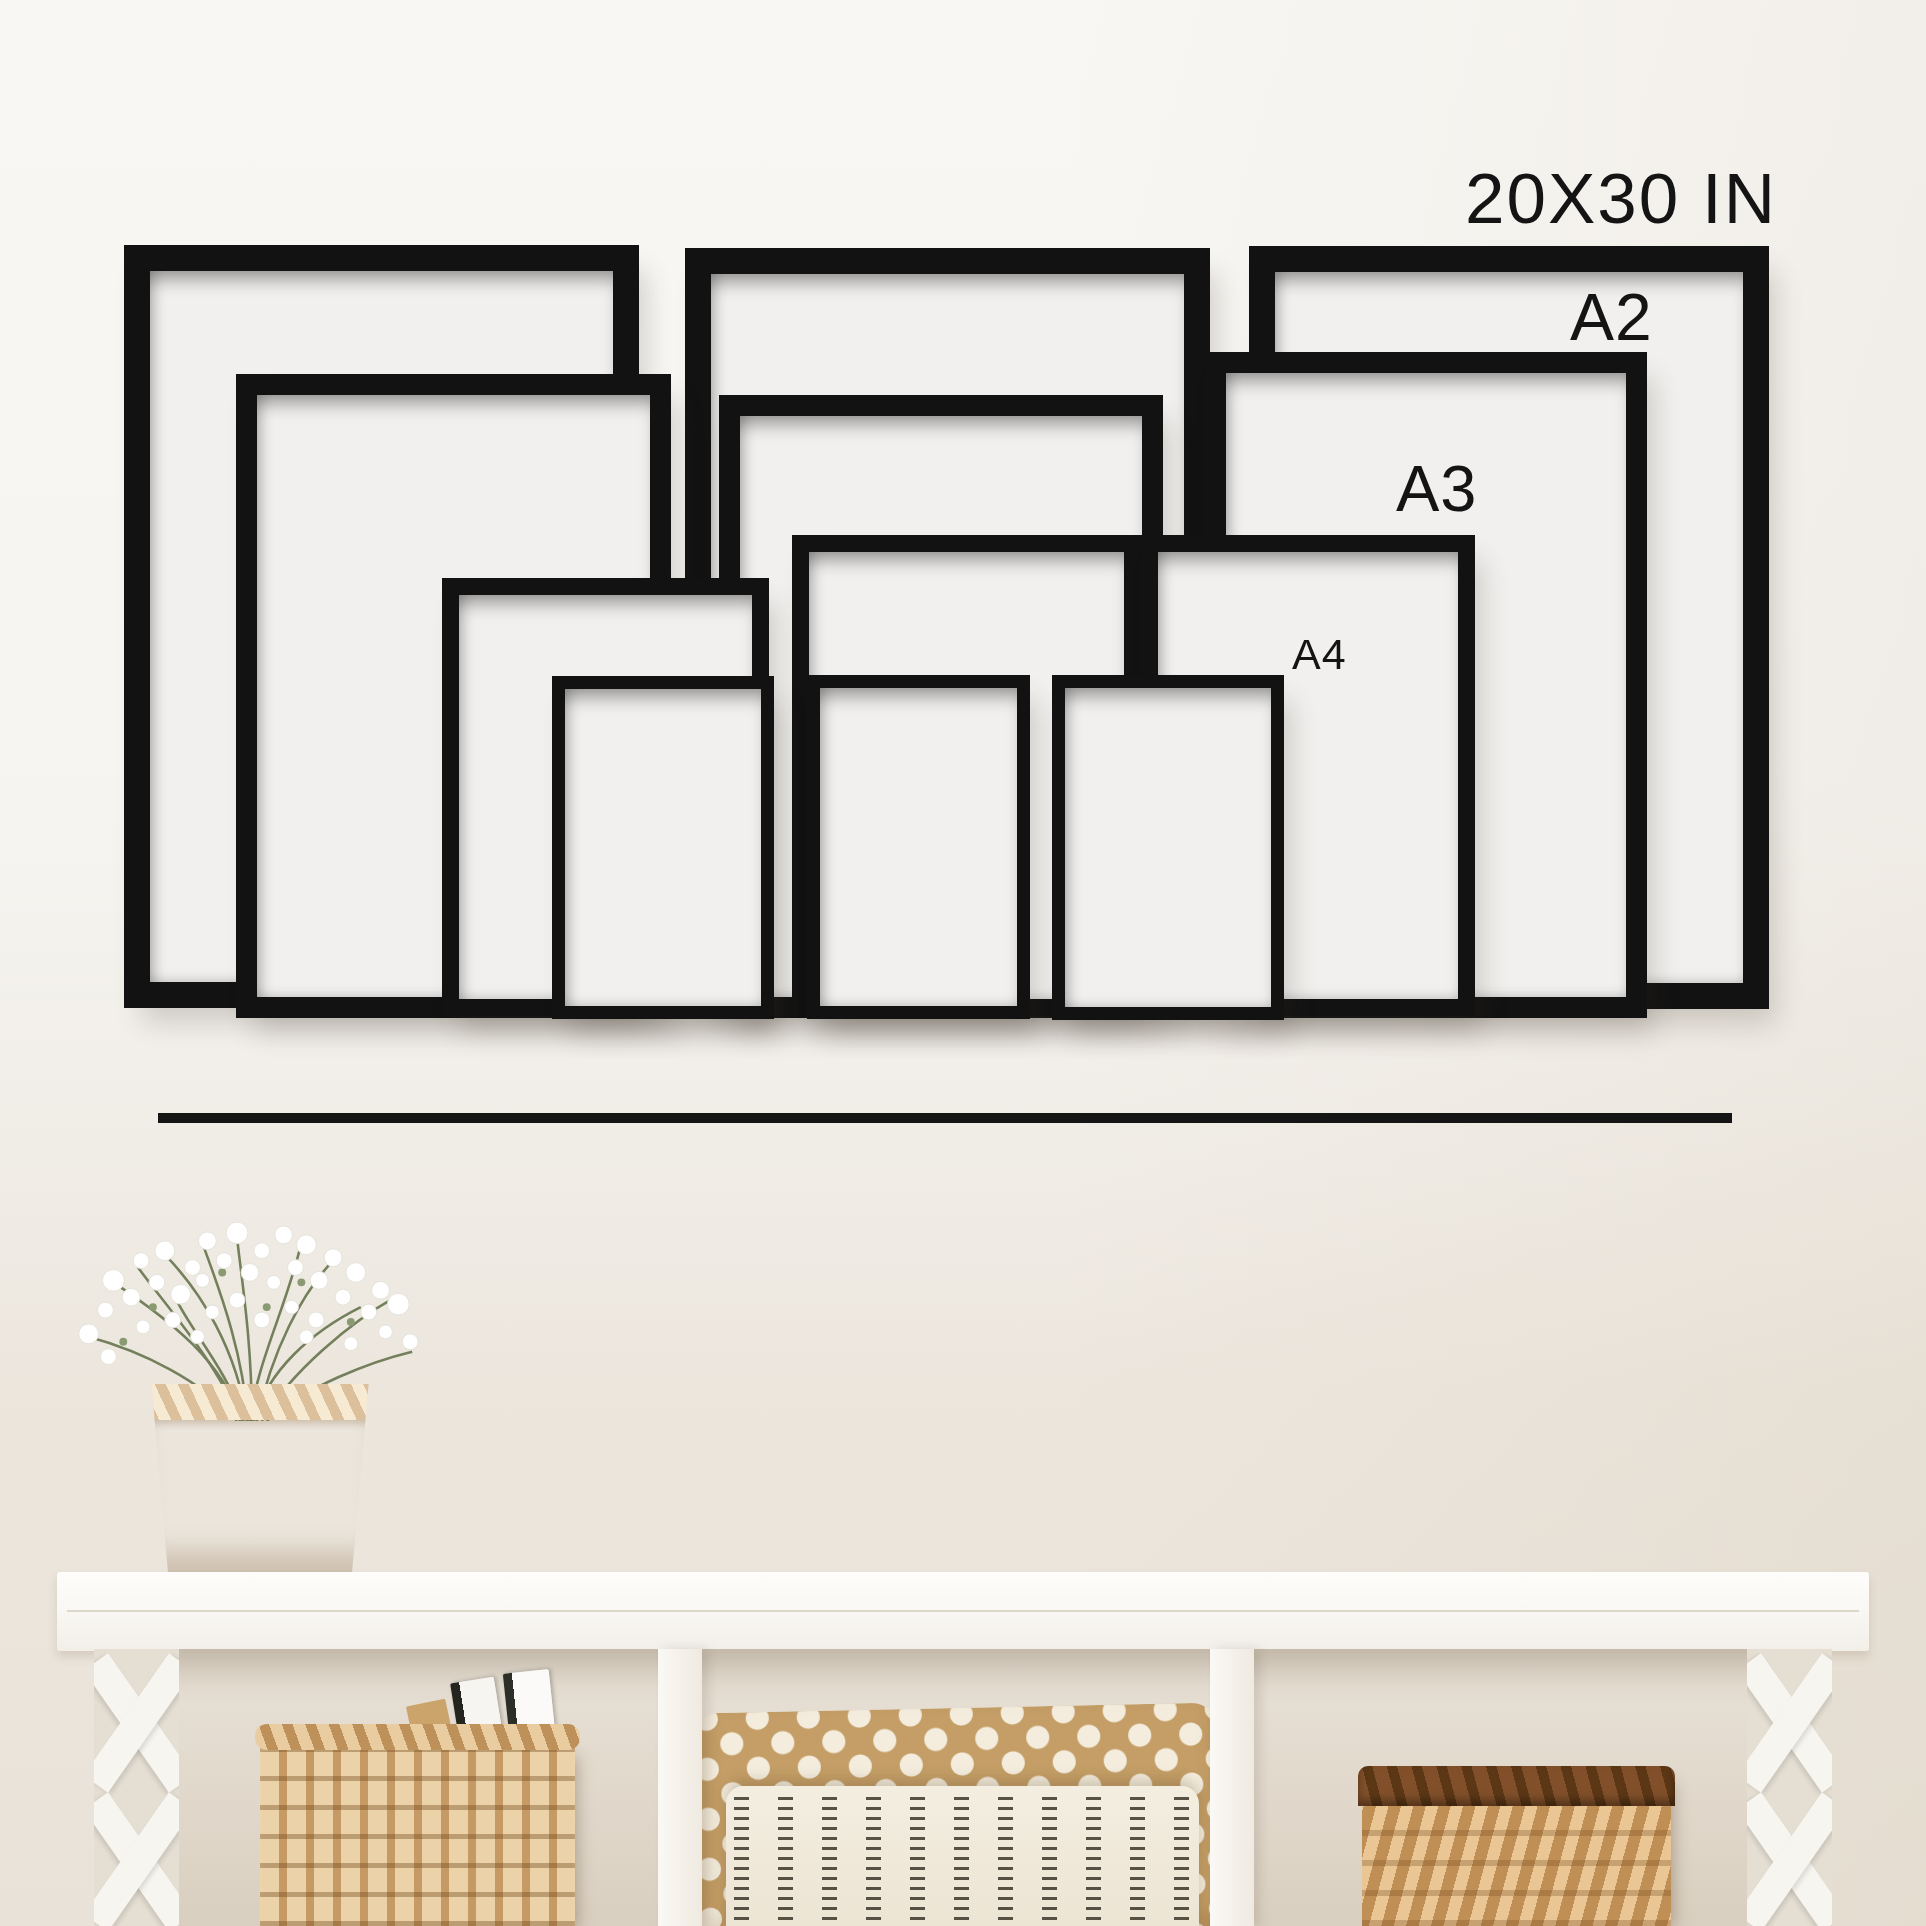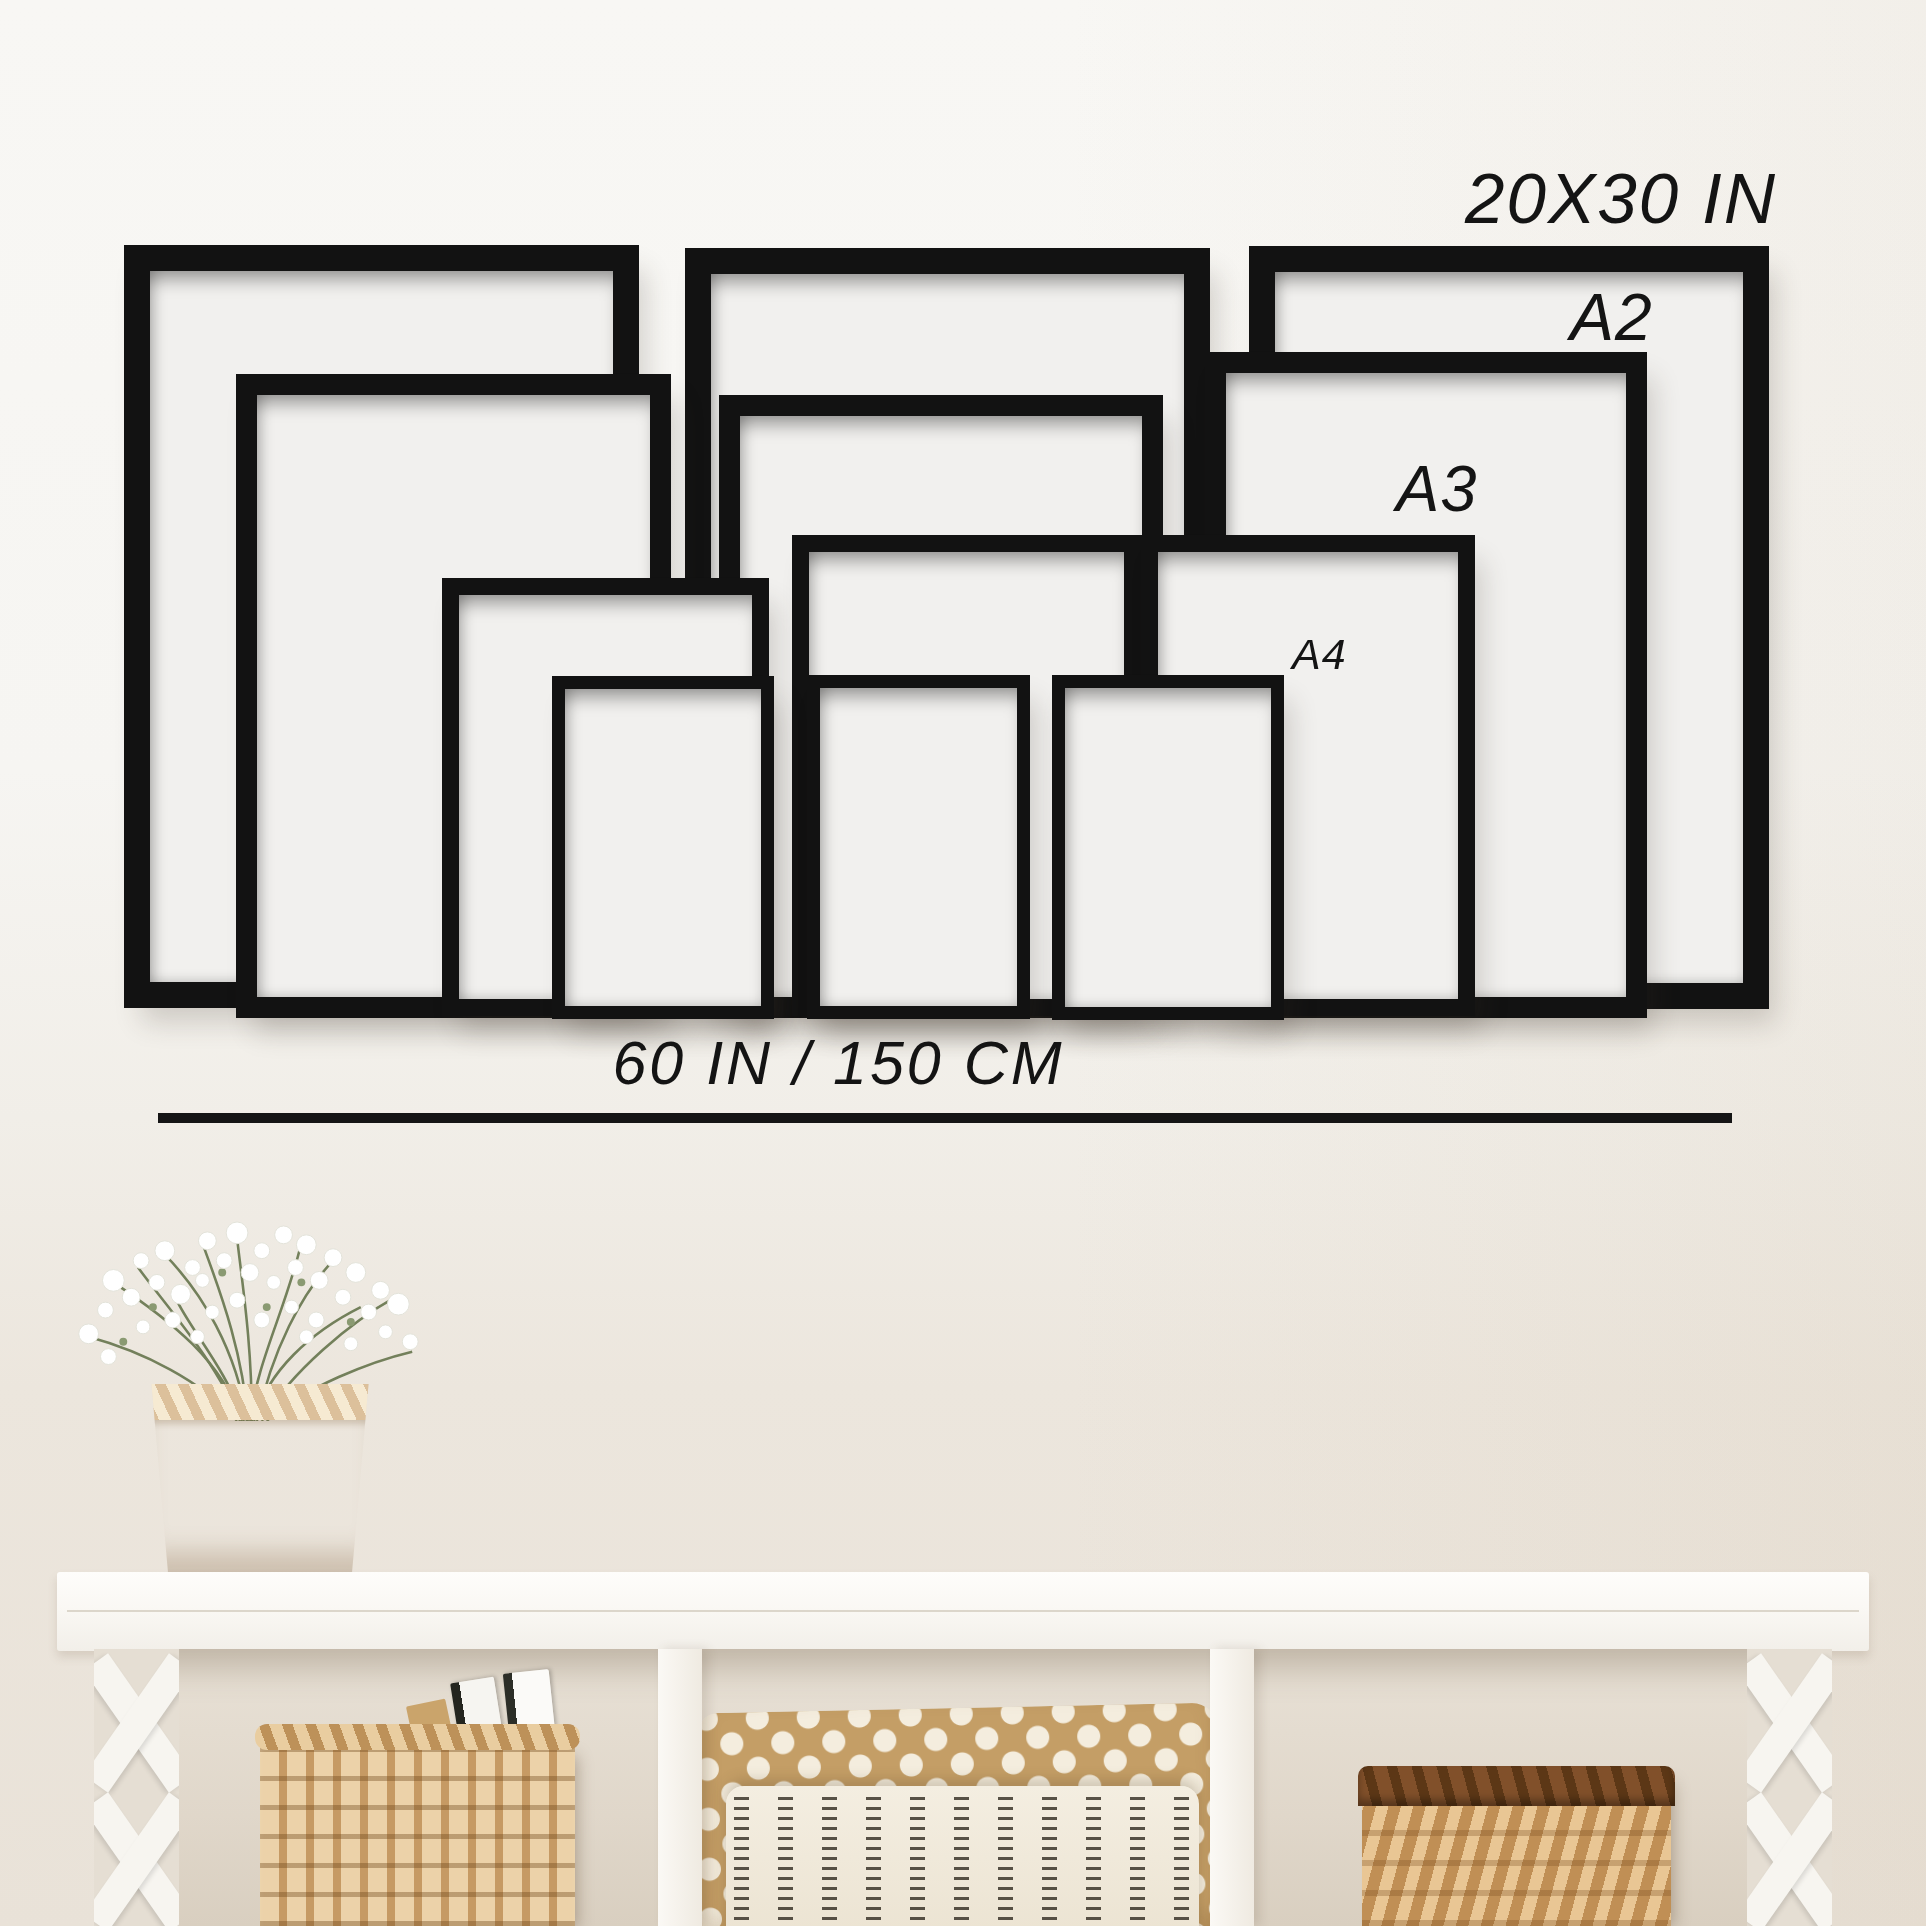--- a/index.html
+++ b/index.html
@@ -16,21 +16,21 @@
     box-shadow:12px 20px 26px -6px rgba(60,50,40,.20),
                inset 0 16px 18px -8px rgba(0,0,0,.38),
                inset 12px 0 14px -8px rgba(0,0,0,.22),
                inset 0 -10px 12px -8px rgba(0,0,0,.16);
   }
   .f-xl{border-width:26px;}
   .f-a2{border-width:21px;}
   .f-a3{border-width:17px;}
   .f-a4{border-width:13px;}
   
-  .size-label{position:absolute;color:#141414;font-weight:400;font-style:italic;}
+  .size-label{position:absolute;color:#141414;font-weight:400;}
   .lbl-large{left:1440px;top:158px;width:337px;text-align:right;font-size:71px;letter-spacing:2px;}
   .lbl-a2{left:1570px;top:279px;font-size:66px;letter-spacing:1px;}
   .lbl-a3{left:1396px;top:451px;font-size:65px;letter-spacing:1px;}
   .lbl-a4{left:1292px;top:630px;font-size:43px;letter-spacing:1px;text-align:right;}
   .lbl-width{left:591px;top:1028px;width:495px;text-align:center;font-size:61px;letter-spacing:3px;}
   .dim-line{position:absolute;left:158px;top:1113px;width:1574px;height:10px;background:#151515;}
   .title{
     position:absolute;left:84px;top:1325px;width:1841px;text-align:center;
     font-size:96px;letter-spacing:2px;color:#1c1c1c;font-weight:400;
   }
@@ -156,21 +156,20 @@
 
   <div class="frame f-a4" style="left:552px;top:676px;width:196px;height:317px;"></div>
   <div class="frame f-a4" style="left:807px;top:675px;width:197px;height:318px;"></div>
   <div class="frame f-a4" style="left:1052px;top:675px;width:206px;height:319px;"></div>
 
   <div class="size-label lbl-large">20X30 IN</div>
   <div class="size-label lbl-a2">A2</div>
   <div class="size-label lbl-a3">A3</div>
   <div class="size-label lbl-a4">A4</div>
 
-  <div class="size-label lbl-width">60 IN / 150 CM</div>
   <div class="dim-line"></div>
 
 
   <svg class="flowers" viewBox="0 0 380 210" xmlns="http://www.w3.org/2000/svg">
     <g stroke="#66754d" stroke-width="2.6" fill="none" opacity="0.9">
       <path d="M190 210 C 170 150, 120 110, 60 70"></path>
       <path d="M195 210 C 185 140, 150 80, 110 40"></path>
       <path d="M200 210 C 200 130, 190 70, 185 25"></path>
       <path d="M205 210 C 220 140, 250 80, 285 45"></path>
       <path d="M210 210 C 240 160, 300 110, 345 85"></path>

